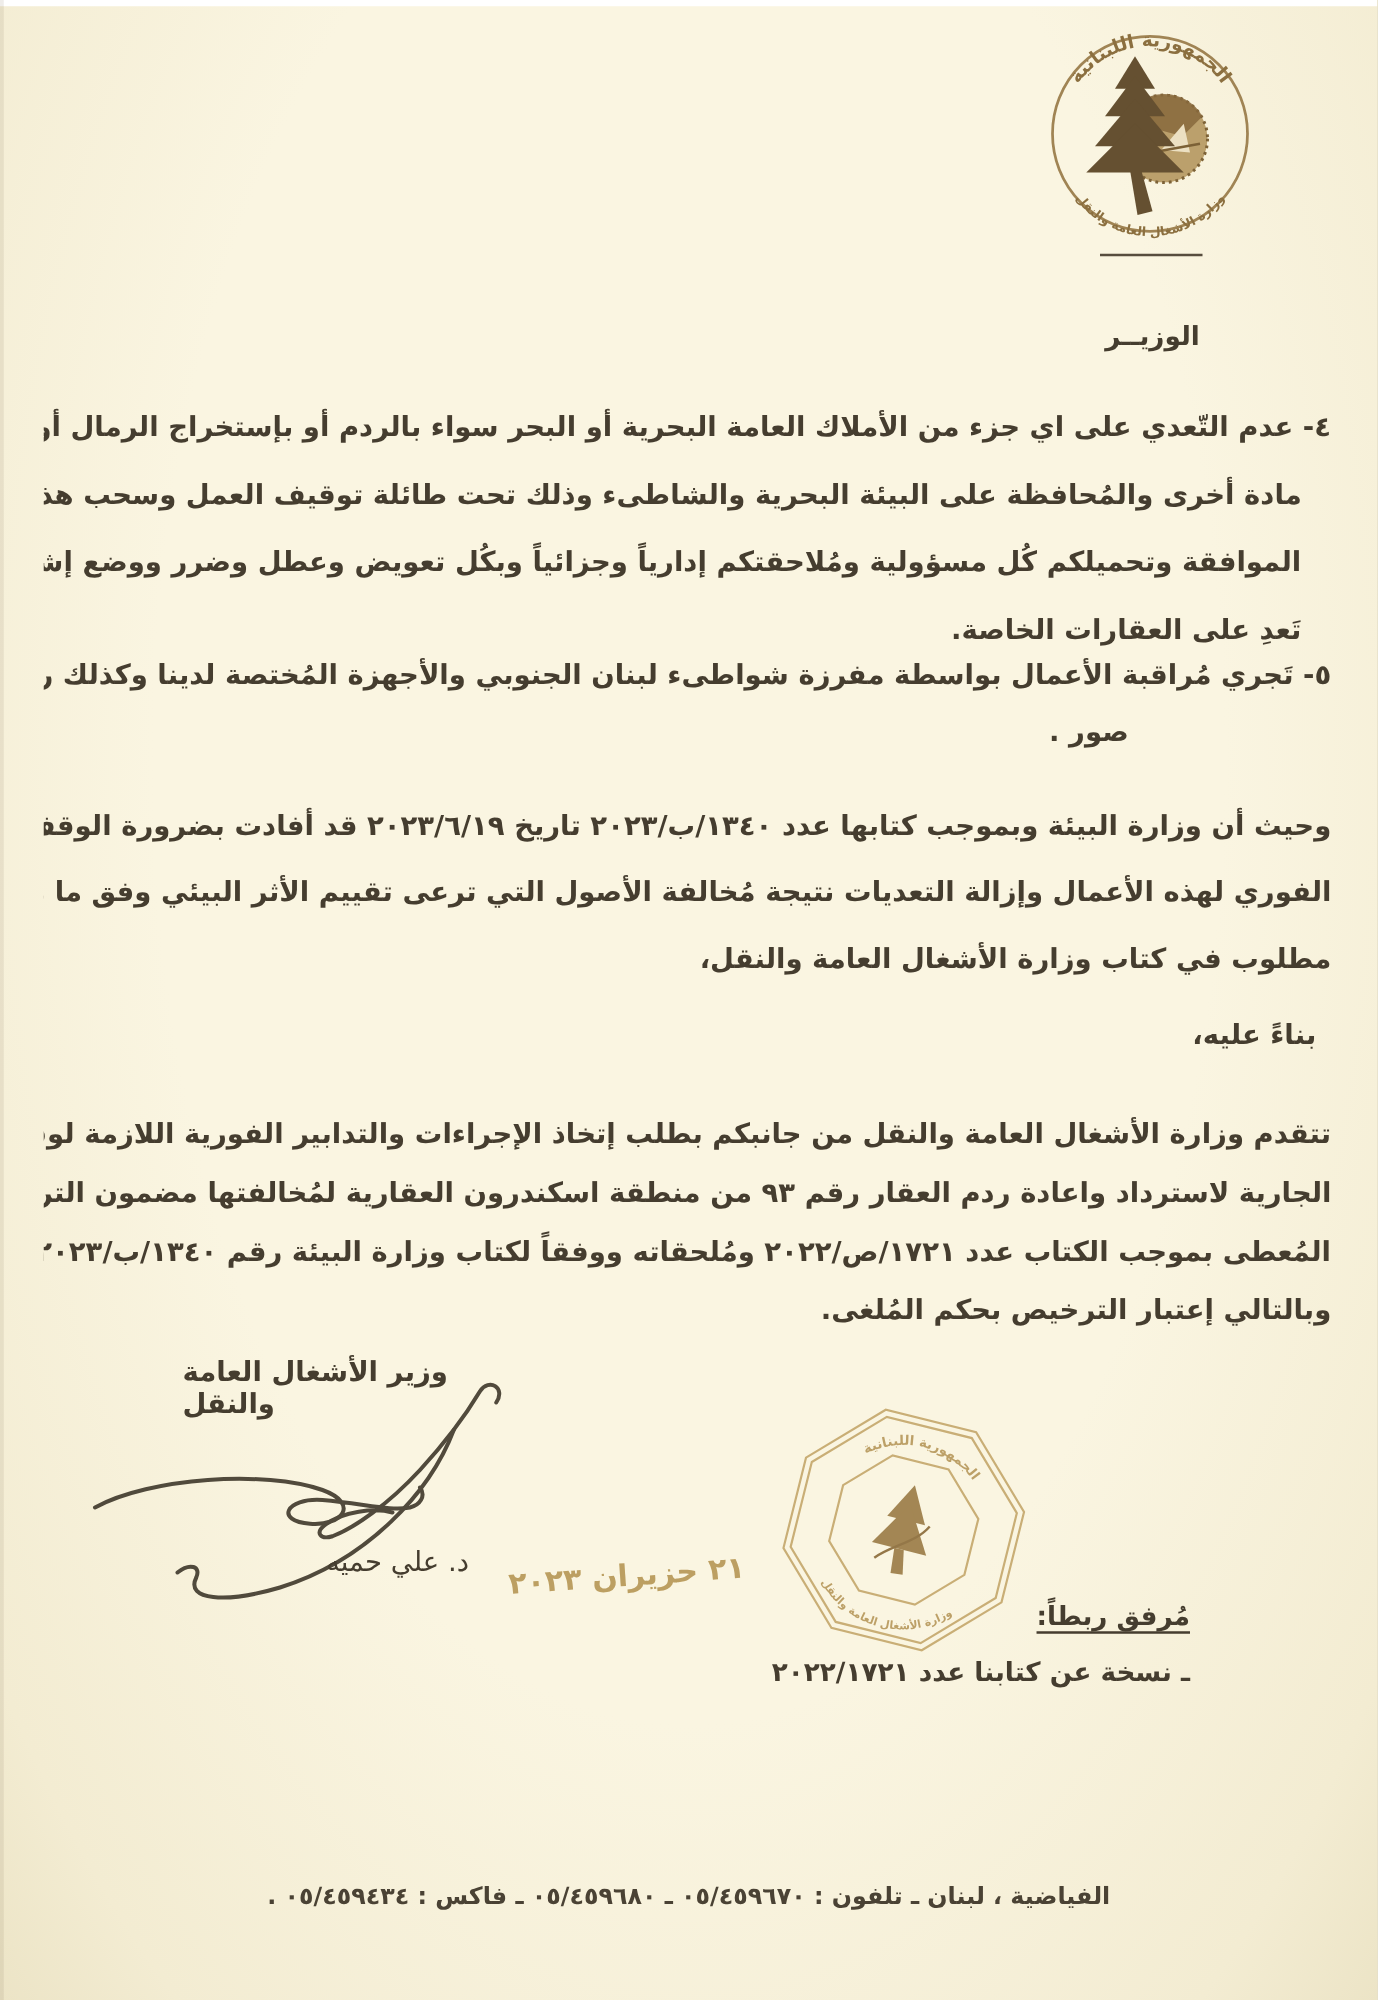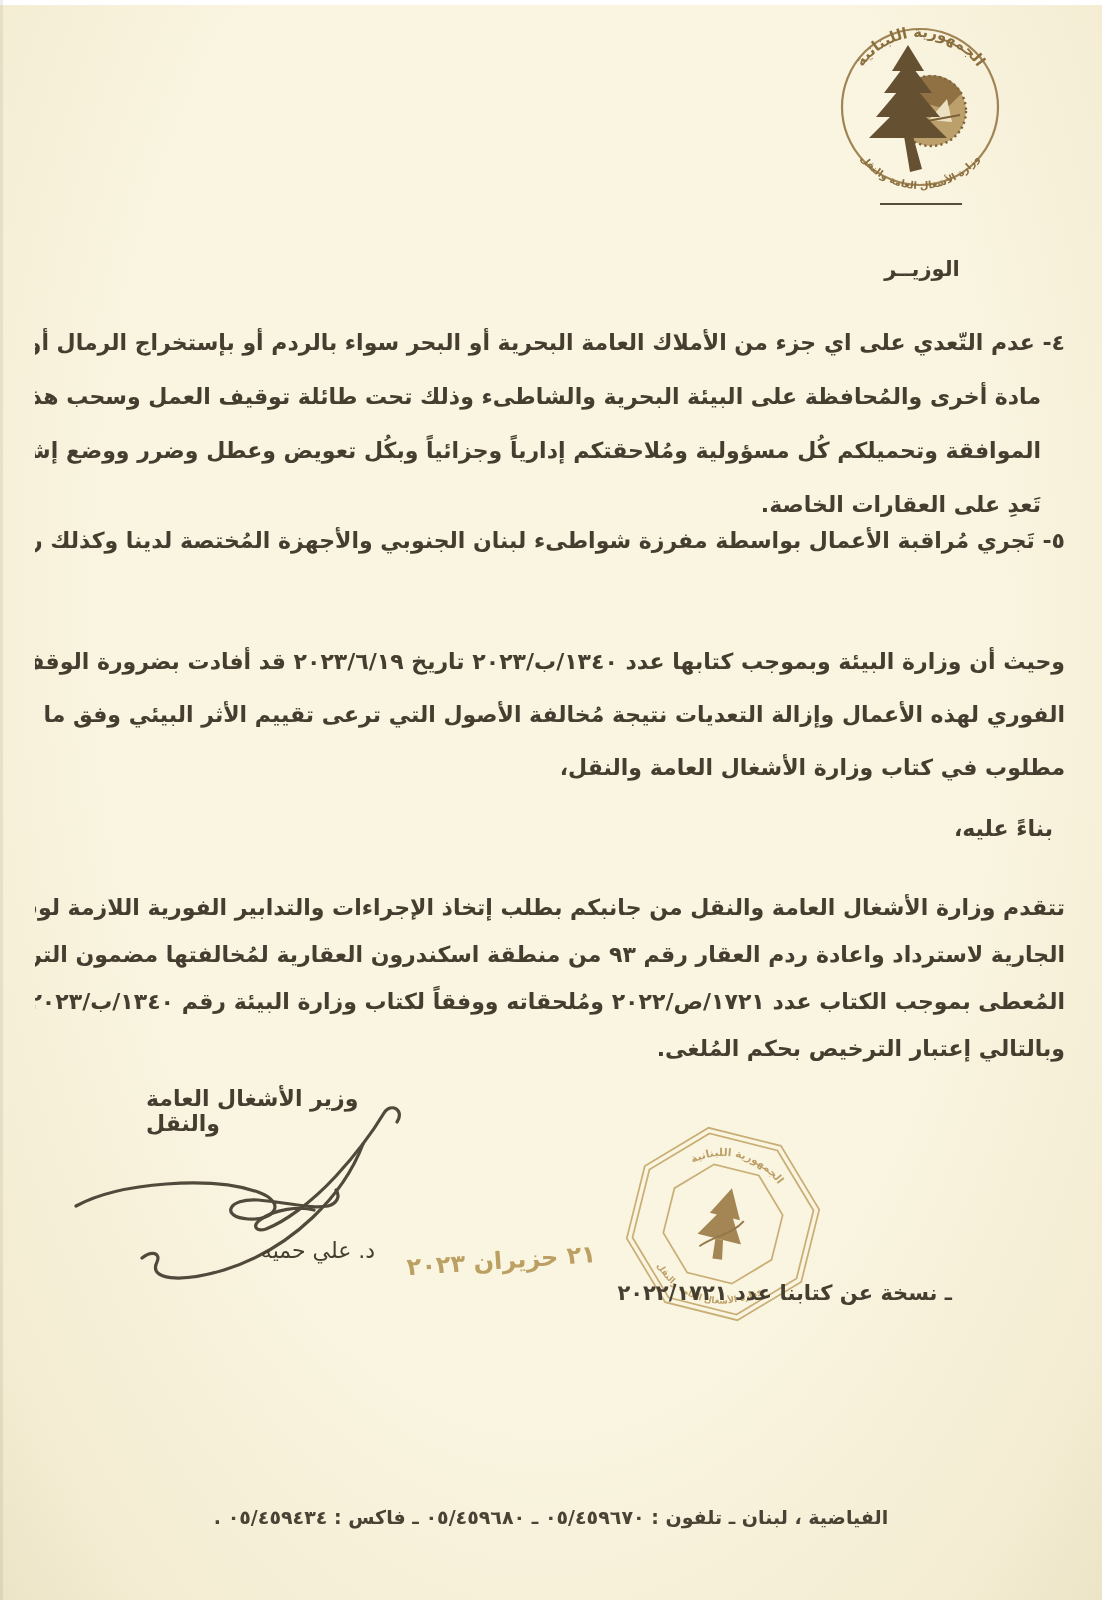--- a/index.html
+++ b/index.html
@@ -100,20 +100,21 @@
 
   <div class="para" id="item4">
     <div class="ln">٤- عدم التّعدي على اي جزء من الأملاك العامة البحرية أو البحر سواء بالردم أو بإستخراج الرمال أو أي</div>
     <div class="ln hang">مادة أخرى والمُحافظة على البيئة البحرية والشاطىء وذلك تحت طائلة توقيف العمل وسحب هذه</div>
     <div class="ln hang">الموافقة وتحميلكم كُل مسؤولية ومُلاحقتكم إدارياً وجزائياً وبكُل تعويض وعطل وضرر ووضع إشارة</div>
     <div class="ln-end hang">تَعدِ على العقارات الخاصة.</div>
   </div>
 
   <div class="para" id="item5">
     <div class="ln">٥- تَجري مُراقبة الأعمال بواسطة مفرزة شواطىء لبنان الجنوبي والأجهزة المُختصة لدينا وكذلك رئيس مرفأ</div>
+    <div class="ln-end" style="padding-right:162px;">صور .</div>
   </div>
 
   <div class="para" id="whereas">
     <div class="ln">وحيث أن وزارة البيئة وبموجب كتابها عدد ١٣٤٠/ب/٢٠٢٣ تاريخ ٢٠٢٣/٦/١٩ قد أفادت بضرورة الوقف</div>
     <div class="ln">الفوري لهذه الأعمال وإزالة التعديات نتيجة مُخالفة الأصول التي ترعى تقييم الأثر البيئي وفق ما هو</div>
     <div class="ln-end">مطلوب في كتاب وزارة الأشغال العامة والنقل،</div>
   </div>
 
   <div class="basis">بناءً عليه،</div>
 
@@ -152,17 +153,18 @@
       <g fill="#9a7b45" stroke="none">
         <path d="M110,72 L126,102 L94,102 Z"></path>
         <path d="M110,88 L133,126 L87,126 Z"></path>
         <path d="M106,126 L114,126 L118,146 L108,147 Z"></path>
       </g>
       <path d="M92,138 C104,124 122,118 130,102" stroke="#8a6a38" stroke-width="2"></path>
     </g>
   </svg>
 
   <div class="attachments">
+    <div class="heading">مُرفق ربطاً:</div>
     <div class="item">ـ نسخة عن كتابنا عدد ٢٠٢٢/١٧٢١</div>
   </div>
 
   <div class="footer">الفياضية ، لبنان ـ تلفون : ٠٥/٤٥٩٦٧٠ ـ ٠٥/٤٥٩٦٨٠ ـ فاكس : ٠٥/٤٥٩٤٣٤ .</div>
 </div>
 
 </body></html>

